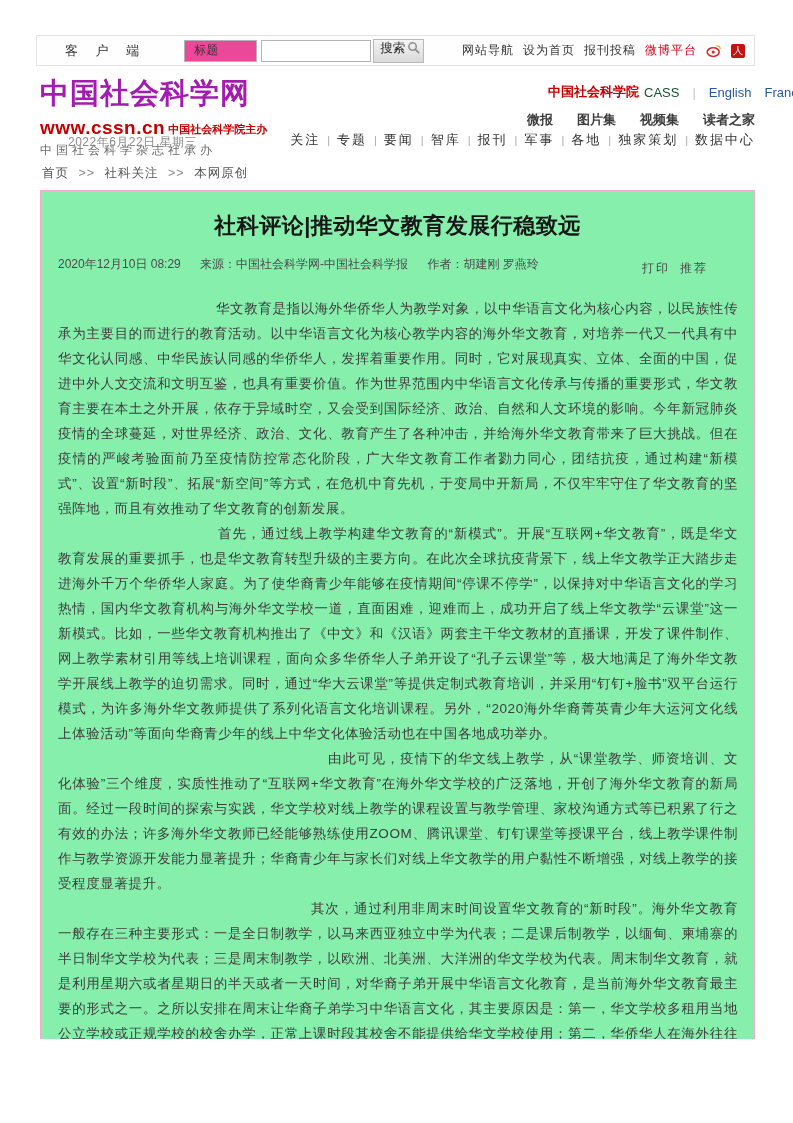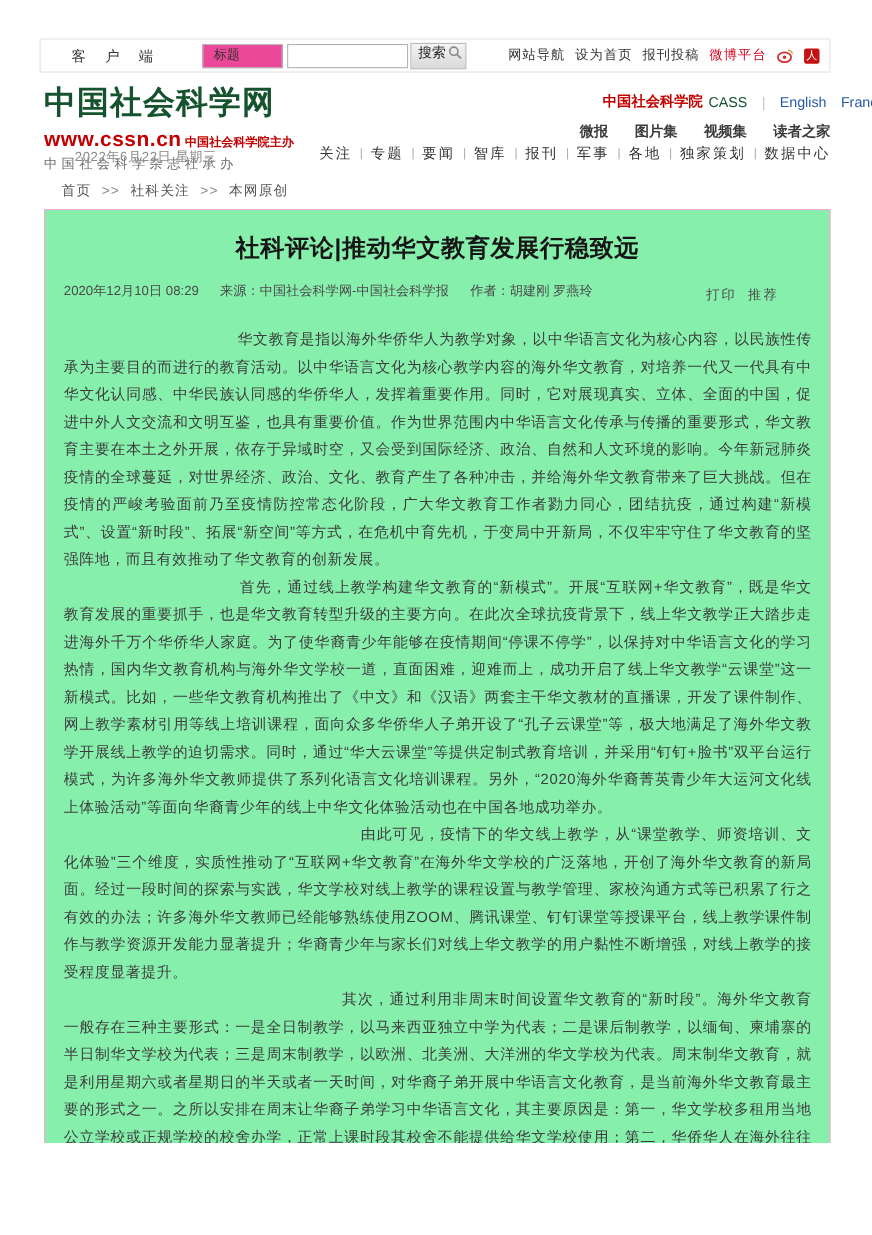--- a/index.html
+++ b/index.html
@@ -23,21 +23,21 @@
                 gap:9px;font-size:12px;color:#333;white-space:nowrap;}
   .topbar-right .lk{letter-spacing:1px;cursor:pointer;}
   .weibo-link{color:#d0021b;letter-spacing:1px;cursor:pointer;}
   .icon-people{width:14px;height:14px;background:#c41111;color:#fff;font-size:10px;
                display:flex;align-items:center;justify-content:center;border-radius:2px;cursor:pointer;}
   .icon-weibo{cursor:pointer;display:flex;}
 
   
   .logo{position:absolute;left:40px;top:74px;}
   .site-name{font-family:"DejaVu Serif",serif;font-weight:bold;font-size:29px;
-             color:#14532d;letter-spacing:1px;cursor:pointer;}
+             color:#a21caf;letter-spacing:1px;cursor:pointer;}
   .url-row{margin-top:3px;display:flex;align-items:flex-end;gap:3px;}
   .site-url{color:#c30000;font-weight:bold;font-size:19px;letter-spacing:0.5px;}
   .host{color:#c30000;font-weight:bold;font-size:11px;padding-bottom:2px;}
   .org-row{position:relative;margin-top:1px;height:18px;width:260px;}
   .organizer{font-size:12px;color:#6b6b6b;letter-spacing:4px;white-space:nowrap;}
   .hdr-date{position:absolute;left:28px;top:-6px;font-size:12px;color:#8a8a8a;
             letter-spacing:0.5px;white-space:nowrap;}
 
   .lang-row{position:absolute;top:83px;left:548px;display:flex;align-items:center;
             gap:13px;font-size:13px;white-space:nowrap;}
@@ -49,21 +49,21 @@
   .nav{position:absolute;top:111px;right:38px;text-align:right;}
   .nav-top{display:flex;justify-content:flex-end;gap:24px;font-size:13px;
            font-weight:bold;color:#3c3c3c;margin-bottom:2px;}
   .nav-top span{cursor:pointer;}
   .nav-main{display:flex;justify-content:flex-end;align-items:center;gap:7px;
             font-size:13px;color:#333;white-space:nowrap;}
   .nav-main .it{letter-spacing:2px;cursor:pointer;}
   .nav-main .sep{color:#aaa;font-size:11px;}
 
   
-  .breadcrumb{position:absolute;left:56px;top:165px;font-size:12.5px;color:#555;
+  .breadcrumb{position:absolute;left:42px;top:165px;font-size:12.5px;color:#555;
               letter-spacing:1px;}
   .breadcrumb .bsep{color:#888;margin:0 5px;}
   .breadcrumb .bl{cursor:pointer;}
 
   
   .article{position:absolute;left:40px;top:190px;width:715px;height:868px;
            border:1px solid #f9a8d4;box-sizing:border-box;background:#86efac;}
   .title{margin:20px 30px 0;text-align:center;font-size:22px;font-weight:bold;
          color:#161616;letter-spacing:0.5px;}
   .meta-row{position:relative;margin-top:15px;padding:0 110px 0 17px;font-size:12px;

